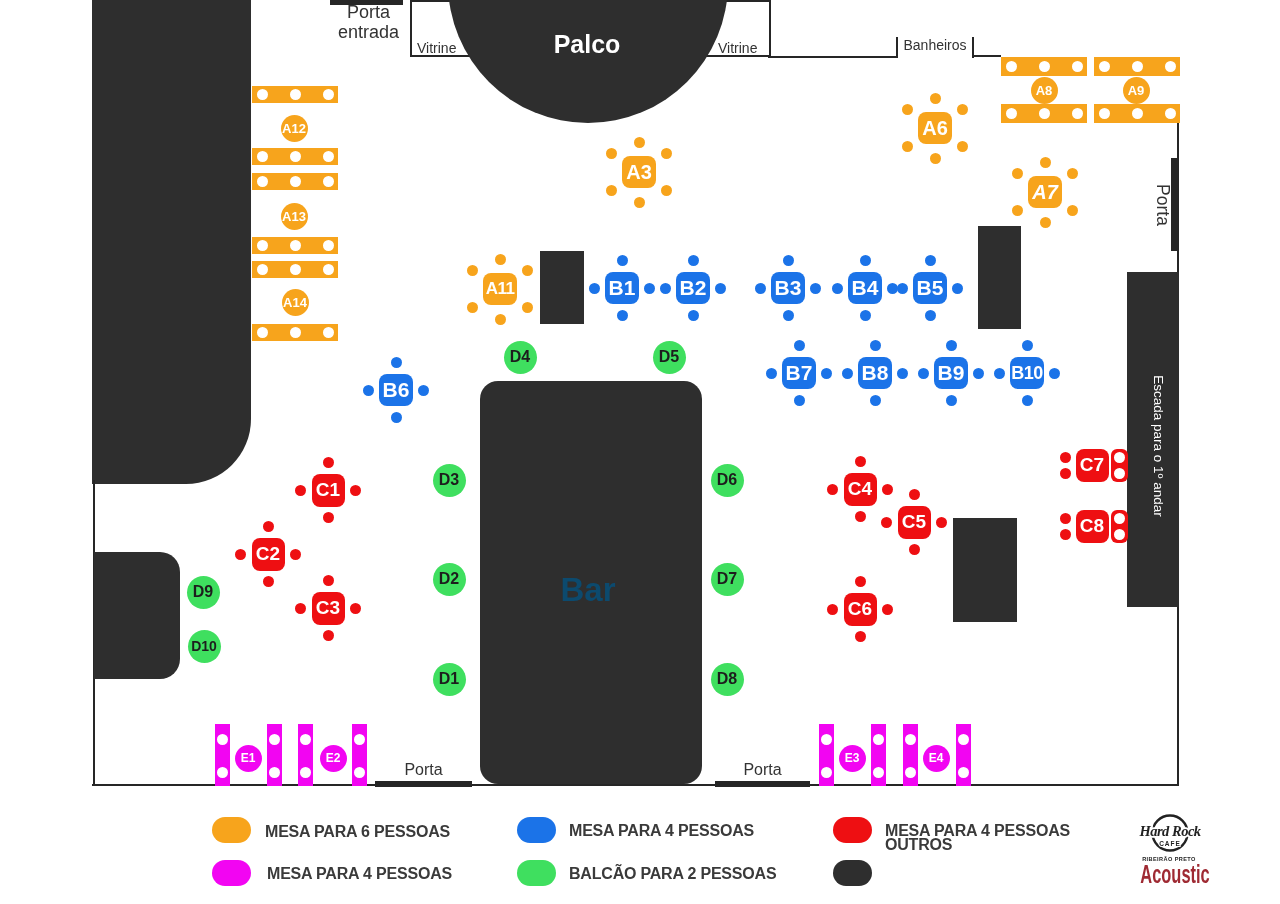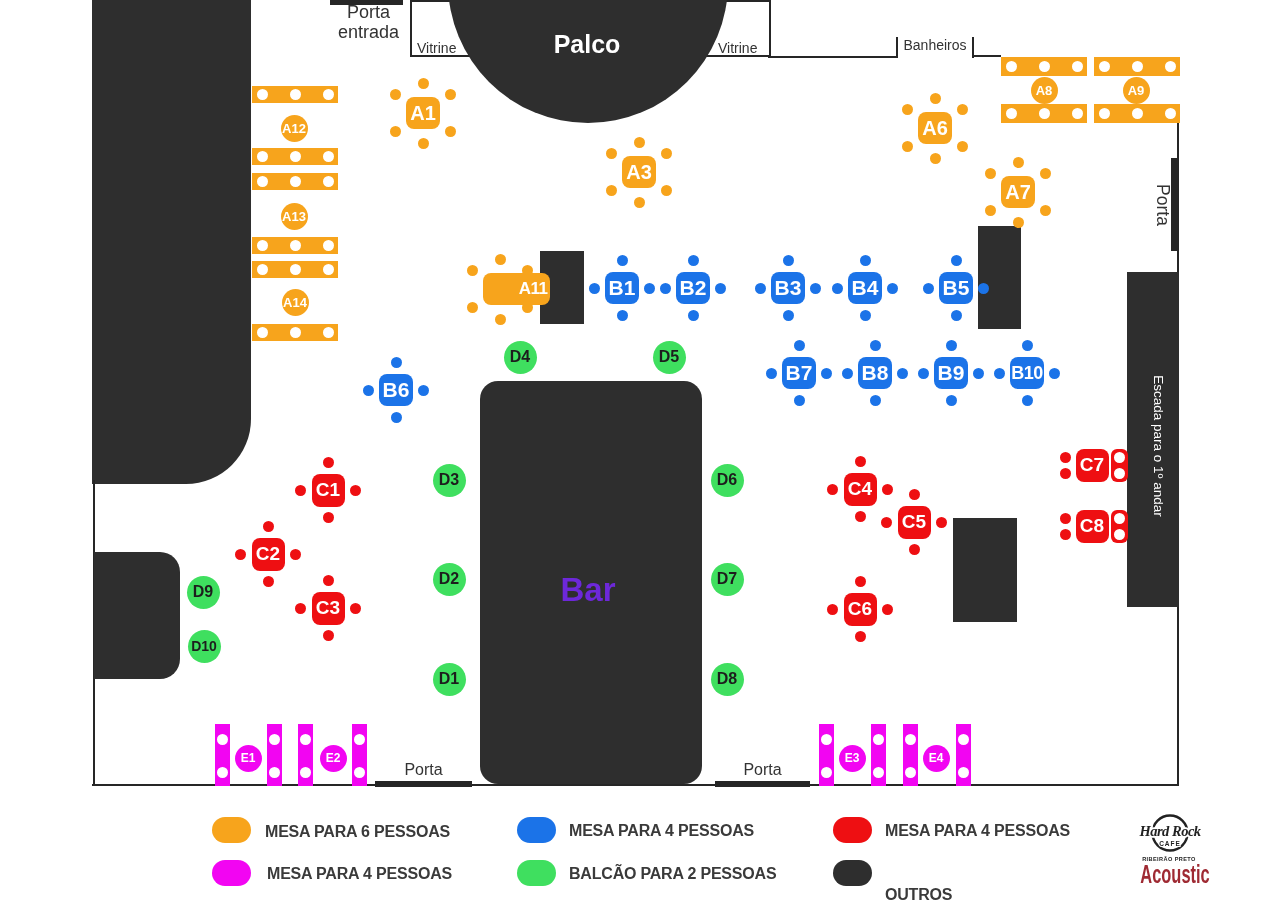--- a/index.html
+++ b/index.html
@@ -62,21 +62,21 @@
 
 <div class="lbl" style="left:898px;top:37px;width:74px;text-align:center;font-size:14px;">Banheiros</div>
 
 <div class="wall" style="left:1171px;top:158px;width:8px;height:93px;"></div>
 <div class="lbl" style="left:1133px;top:196px;width:60px;height:18px;line-height:18px;text-align:center;font-size:17.5px;transform:rotate(90deg);transform-origin:center;white-space:nowrap;">Porta</div>
 
 <div class="blk" style="left:1127px;top:272px;width:52px;height:335px;"></div>
 <div class="abs" style="left:1063px;top:433px;width:180px;height:26px;color:#fff;font-size:13.5px;text-align:center;transform:rotate(90deg);white-space:nowrap;">Escada para o 1º andar</div>
 
 <div class="blk" style="left:480px;top:381px;width:222px;height:403px;border-radius:18px;"></div>
-<div class="abs" style="left:538px;top:571px;width:100px;text-align:center;color:#6d28d9;font-weight:bold;font-size:33px;">Bar</div>
+<div class="abs" style="left:538px;top:571px;width:100px;text-align:center;color:#0c4a6e;font-weight:bold;font-size:33px;">Bar</div>
 
 <div class="blk" style="left:94px;top:552px;width:86px;height:127px;border-top-right-radius:20px;border-bottom-right-radius:20px;"></div>
 
 <div class="blk" style="left:540px;top:251px;width:43.5px;height:73px;"></div>
 
 <div class="blk" style="left:977.5px;top:226px;width:43.5px;height:103px;"></div>
 
 <div class="blk" style="left:952.5px;top:518px;width:64px;height:104px;"></div>
 
 <div class="wall" style="left:375px;top:781px;width:97px;height:5.5px;"></div>
@@ -148,29 +148,20 @@
 </div>
 
 <div class="abs" style="left:1094px;top:104px;width:86px;height:19px;background:#F7A41C;">
 <div class="dot w" style="left:4.5px;top:4.0px;"></div>
 <div class="dot w" style="left:37.5px;top:4.0px;"></div>
 <div class="dot w" style="left:70.5px;top:4.0px;"></div>
 </div>
 
 <div class="oc" style="left:1122.5px;top:76.5px;">A9</div>
 
-<div class="abs" style="left:387px;top:77px;width:72px;height:72px;">
-<div class="dot o" style="left:30.5px;top:0.5px;"></div>
-<div class="dot o" style="left:30.5px;top:60.5px;"></div>
-<div class="dot o" style="left:3.0px;top:12.0px;"></div>
-<div class="dot o" style="left:58.0px;top:12.0px;"></div>
-<div class="dot o" style="left:3.0px;top:49.0px;"></div>
-<div class="dot o" style="left:58.0px;top:49.0px;"></div>
-<div class="sq o ta" style="">A1</div>
-</div>
 
 
 <div class="abs" style="left:603px;top:136px;width:72px;height:72px;">
 <div class="dot o" style="left:30.5px;top:0.5px;"></div>
 <div class="dot o" style="left:30.5px;top:60.5px;"></div>
 <div class="dot o" style="left:3.0px;top:12.0px;"></div>
 <div class="dot o" style="left:58.0px;top:12.0px;"></div>
 <div class="dot o" style="left:3.0px;top:49.0px;"></div>
 <div class="dot o" style="left:58.0px;top:49.0px;"></div>
 <div class="sq o ta" style="">A3</div>
@@ -181,39 +172,39 @@
 <div class="abs" style="left:899px;top:92px;width:72px;height:72px;">
 <div class="dot o" style="left:30.5px;top:0.5px;"></div>
 <div class="dot o" style="left:30.5px;top:60.5px;"></div>
 <div class="dot o" style="left:3.0px;top:12.0px;"></div>
 <div class="dot o" style="left:58.0px;top:12.0px;"></div>
 <div class="dot o" style="left:3.0px;top:49.0px;"></div>
 <div class="dot o" style="left:58.0px;top:49.0px;"></div>
 <div class="sq o ta" style="">A6</div>
 </div>
 
-<div class="abs" style="left:982px;top:156px;width:72px;height:72px;">
+<div class="abs" style="left:1009px;top:156px;width:72px;height:72px;font-style:italic;">
 <div class="dot o" style="left:30.5px;top:0.5px;"></div>
 <div class="dot o" style="left:30.5px;top:60.5px;"></div>
 <div class="dot o" style="left:3.0px;top:12.0px;"></div>
 <div class="dot o" style="left:58.0px;top:12.0px;"></div>
 <div class="dot o" style="left:3.0px;top:49.0px;"></div>
 <div class="dot o" style="left:58.0px;top:49.0px;"></div>
 <div class="sq o ta" style="">A7</div>
 </div>
 
 
 <div class="abs" style="left:464px;top:253px;width:72px;height:72px;">
 <div class="dot o" style="left:30.5px;top:0.5px;"></div>
 <div class="dot o" style="left:30.5px;top:60.5px;"></div>
 <div class="dot o" style="left:3.0px;top:12.0px;"></div>
 <div class="dot o" style="left:58.0px;top:12.0px;"></div>
 <div class="dot o" style="left:3.0px;top:49.0px;"></div>
 <div class="dot o" style="left:58.0px;top:49.0px;"></div>
-<div class="sq o ta" style="font-size:17px;letter-spacing:-.5px;padding-left:33px;">A11</div>
+<div class="sq o ta" style="font-size:17px;letter-spacing:-.5px;">A11</div>
 </div>
 
 <div class="abs" style="left:588px;top:254px;width:68px;height:68px;">
 <div class="dot b" style="left:28.5px;top:1.0px;"></div>
 <div class="dot b" style="left:28.5px;top:56.0px;"></div>
 <div class="dot b" style="left:1.0px;top:28.5px;"></div>
 <div class="dot b" style="left:56.0px;top:28.5px;"></div>
 <div class="sq b tb" style="">B1</div>
 </div>
 
@@ -234,21 +225,21 @@
 </div>
 
 <div class="abs" style="left:831px;top:254px;width:68px;height:68px;">
 <div class="dot b" style="left:28.5px;top:1.0px;"></div>
 <div class="dot b" style="left:28.5px;top:56.0px;"></div>
 <div class="dot b" style="left:1.0px;top:28.5px;"></div>
 <div class="dot b" style="left:56.0px;top:28.5px;"></div>
 <div class="sq b tb" style="">B4</div>
 </div>
 
-<div class="abs" style="left:922px;top:254px;width:68px;height:68px;text-decoration:underline;">
+<div class="abs" style="left:896px;top:254px;width:68px;height:68px;text-decoration:underline;">
 <div class="dot b" style="left:28.5px;top:1.0px;"></div>
 <div class="dot b" style="left:28.5px;top:56.0px;"></div>
 <div class="dot b" style="left:1.0px;top:28.5px;"></div>
 <div class="dot b" style="left:56.0px;top:28.5px;"></div>
 <div class="sq b tb" style="">B5</div>
 </div>
 
 <div class="abs" style="left:362px;top:356px;width:68px;height:68px;">
 <div class="dot b" style="left:28.5px;top:1.0px;"></div>
 <div class="dot b" style="left:28.5px;top:56.0px;"></div>
@@ -428,21 +419,21 @@
 <div class="pill" style="left:833px;top:817px;background:#EE0F12;"></div>
 <div class="ltx" style="left:885px;top:822px;">MESA PARA 4 PESSOAS</div>
 
 <div class="pill" style="left:212px;top:859.5px;background:#F205F2;"></div>
 <div class="ltx" style="left:267px;top:864.5px;">MESA PARA 4 PESSOAS</div>
 
 <div class="pill" style="left:517px;top:859.5px;background:#3FDF5F;"></div>
 <div class="ltx" style="left:569px;top:864.5px;">BALCÃO PARA 2 PESSOAS</div>
 
 <div class="pill" style="left:833px;top:859.5px;background:#2E2E2E;"></div>
-<div class="ltx" style="left:885px;top:886px;">OUTROS</div>
+<div class="ltx" style="left:885px;top:836px;">OUTROS</div>
 
 <svg class="abs" style="left:1120px;top:806px;" width="110" height="90" viewBox="0 0 110 90">
 <circle cx="50" cy="27" r="17.5" fill="none" stroke="#222" stroke-width="2.4"></circle>
 <text x="50" y="29.5" text-anchor="middle" font-family="Liberation Serif" font-style="italic" font-weight="bold" font-size="14.5" fill="#222" stroke="#fff" stroke-width="3.5" paint-order="stroke" letter-spacing="-0.5">Hard Rock</text>
 <text x="50" y="40" text-anchor="middle" font-family="Liberation Sans" font-weight="bold" font-size="6.5" fill="#222" stroke="#fff" stroke-width="2" paint-order="stroke" letter-spacing="1">CAFE</text>
 <text x="49" y="54.5" text-anchor="middle" font-family="Liberation Sans" font-weight="bold" font-size="5.6" fill="#222" letter-spacing=".4">RIBEIRÃO PRETO</text>
 <text x="55" y="77" text-anchor="middle" font-family="Liberation Sans" font-weight="bold" font-size="26.5" fill="#9F2A33" transform="translate(55 0) scale(0.62 1) translate(-55 0)">Acoustic</text>
 </svg>
 </div>
 </body></html>

